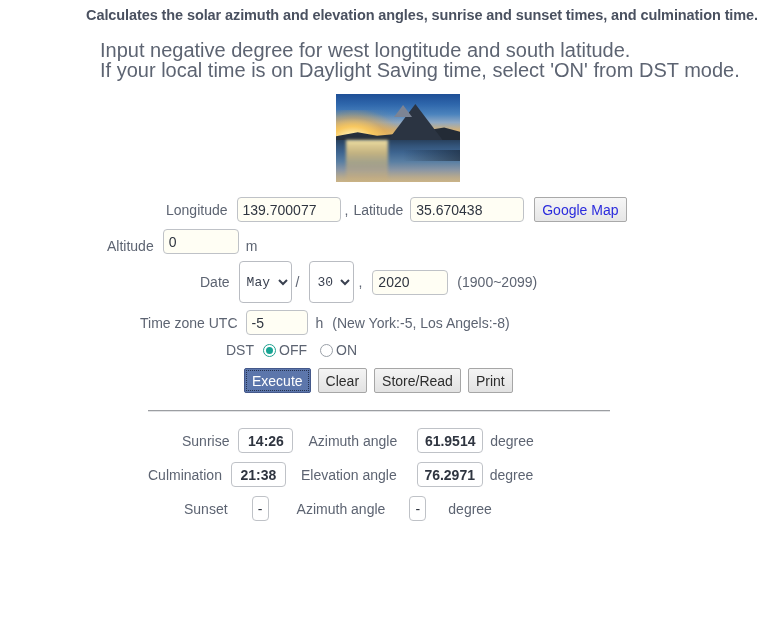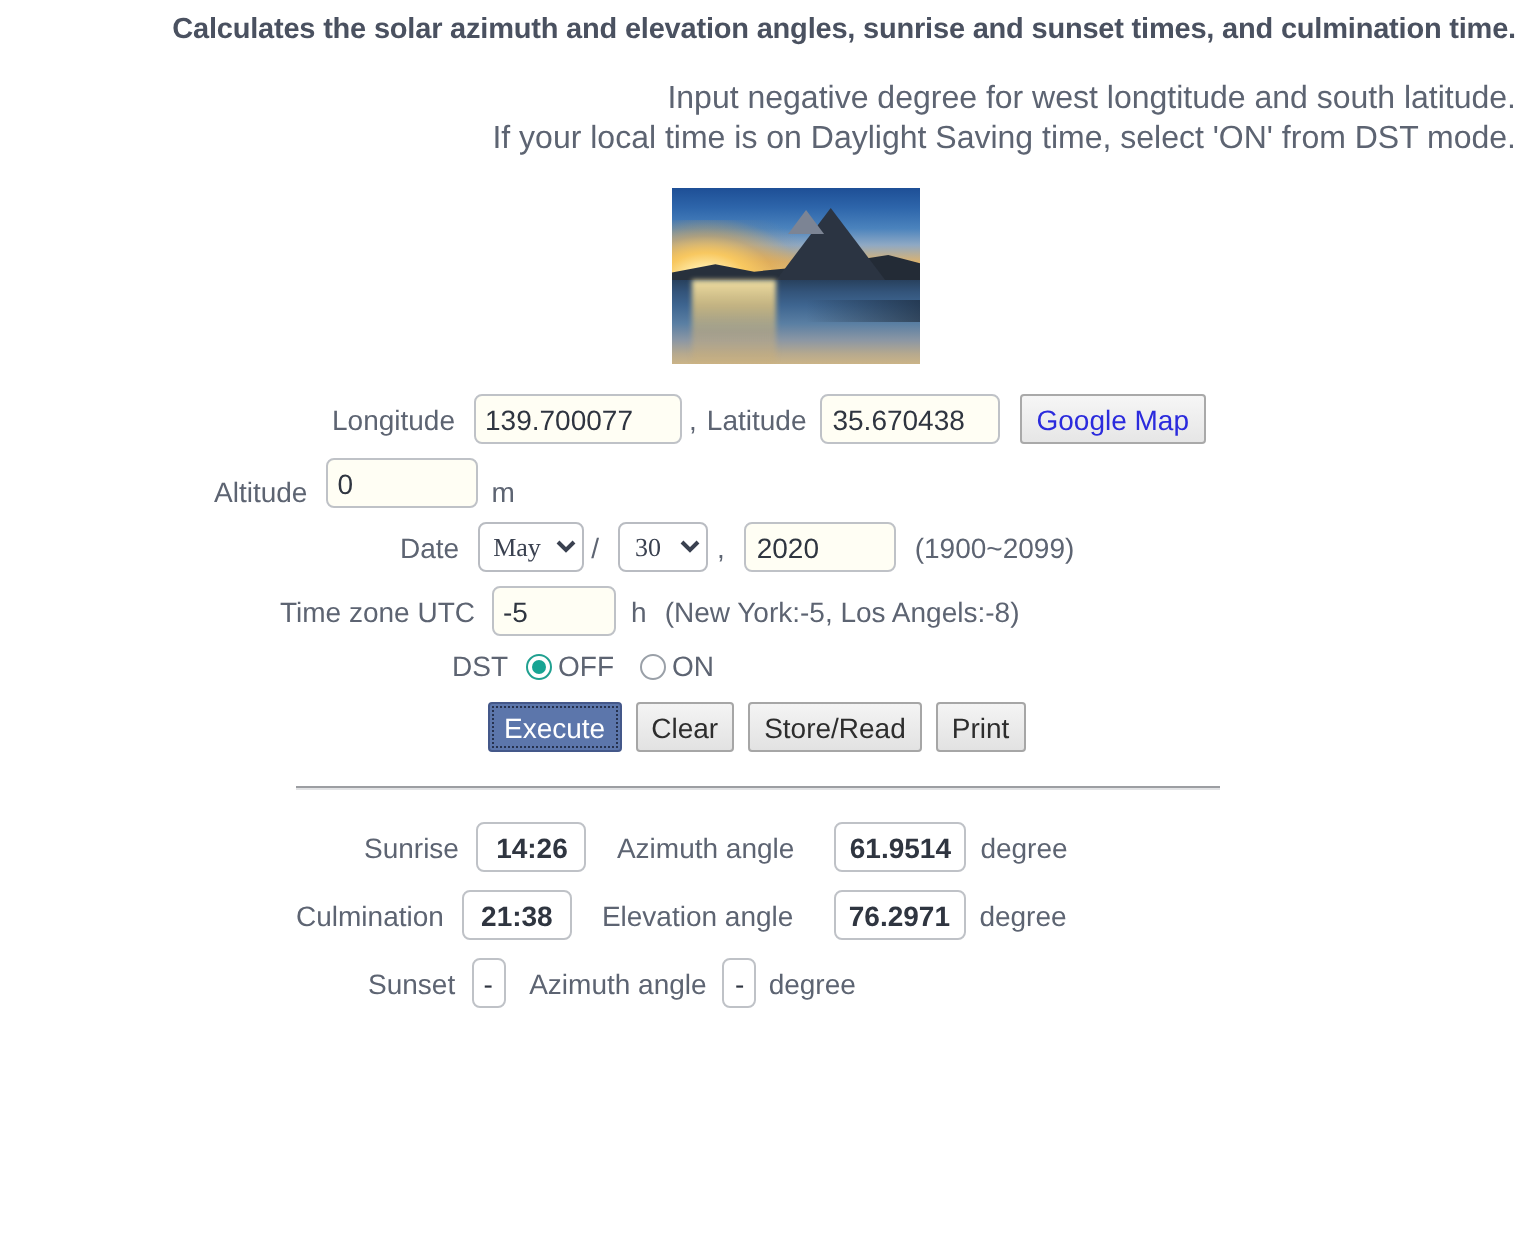--- a/index.html
+++ b/index.html
@@ -22,25 +22,24 @@
     font-weight: bold;
     color: #4a5160;
     padding: 7px 0 0 6px;
     letter-spacing: -0.1px;
     white-space: nowrap;
     text-align: right;
   }
 
   
   .intro {
-    margin: 17px 0 0 59px;
-    font-size: 16px;
+    margin: 17px 0 0 100px;
+    font-size: 20px;
     color: #5d6472;
     line-height: 20px;
-    text-align: right;
   }
   .intro div { white-space: nowrap; }
 
   
   .photo-wrap {
     margin: 14px 0 0 0;
     text-align: center;
     padding-left: 38px;
   }
   .photo {
@@ -135,33 +134,33 @@
     color: #2f3540;
     background: #fffef4;
     border: 1px solid #bfc2c7;
     border-radius: 4px;
     padding: 3px 5px;
     box-sizing: border-box;
     height: 25px;
     outline: none;
   }
   .in-lon { width: 104px; margin-left: 9px; }
-  .in-lat { width: 90px;  margin-left: 7px; }
+  .in-lat { width: 114px;  margin-left: 7px; }
   .in-alt { width: 76px;  margin-left: 9px; }
   .in-year{ width: 76px;  margin-left: 5px; }
   .in-tz  { width: 62px;  margin-left: 8px; }
 
   select.sel {
-    font-family: Liberation Serif, serif;
+    font-family: Liberation Mono, monospace;
     font-size: 13px;
     color: #3a4150;
     background: #ffffff;
     border: 1px solid #b9bcc2;
     border-radius: 4px;
-    height: 25px;
+    height: 42px;
     padding: 2px 3px;
     box-sizing: border-box;
     outline: none;
   }
   .sel-month { width: 53px; margin-left: 9px; }
   .sel-day   { width: 45px; margin-left: 6px; }
 
   .comma { padding: 0 5px 0 4px; color: #5d6472; }
   .slash { padding: 0 4px; color: #5d6472; }
   .hint  { margin-left: 9px; color: #5d6472; }
@@ -238,21 +237,21 @@
     border: none;
     border-top: 1px solid #9c9ea2;
     border-bottom: 1px solid #e2e3e5;
   }
 
   
   .results { margin-top: 16px; font-size: 14px; }
   .res-row { display: flex; align-items: center; white-space: nowrap; margin-bottom: 9px; }
   .res-sunrise { padding-left: 182px; }
   .res-culm    { padding-left: 148px; }
-  .res-sunset  { padding-left: 184px; }
+  .res-sunset  { padding-left: 184px; gap: 16px; }
 
   .res-lbl { color: #5d6472; }
   .res-box {
     font-family: "Liberation Sans", sans-serif;
     font-size: 14px;
     font-weight: bold;
     color: #2f3540;
     background: #ffffff;
     border: 1px solid #bfc2c7;
     border-radius: 4px;

